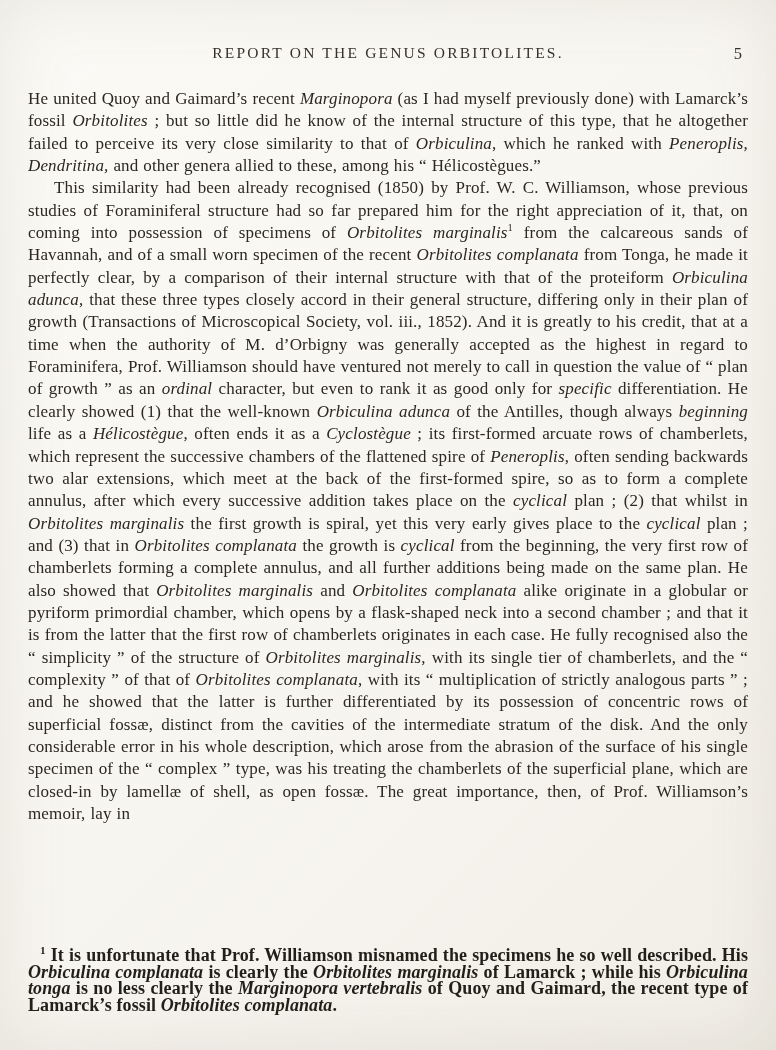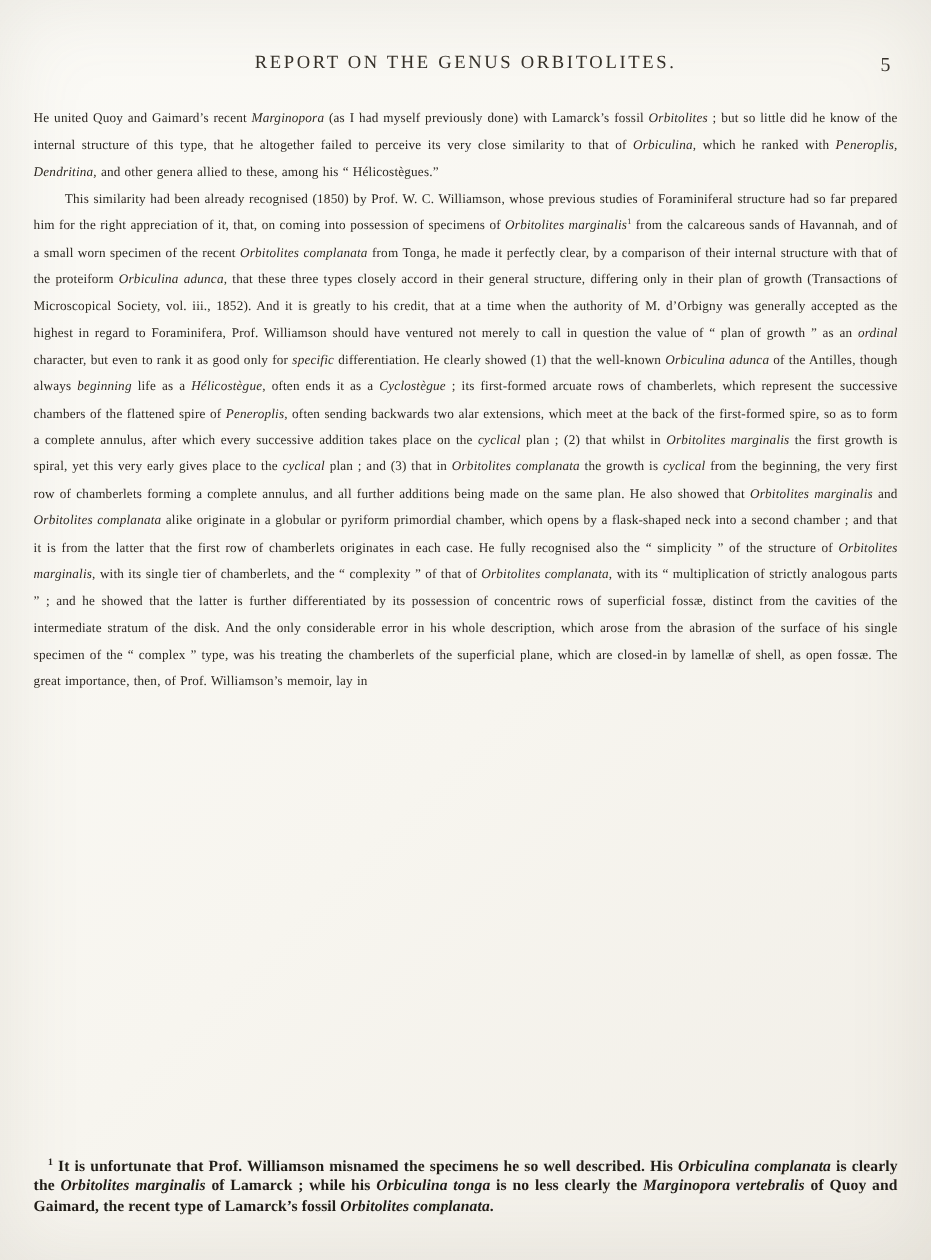--- a/index.html
+++ b/index.html
@@ -30,42 +30,42 @@
     white-space: nowrap;
   }
   .page-number {
     position: absolute;
     right: 6px;
     top: 0;
     font-size: 16.5px;
     color: #36312a;
   }
   .page-body {
-    font-size: 11px;
+    font-size: 17px;
     line-height: 22.35px;
     text-align: justify;
     letter-spacing: 0.15px;
     word-spacing: 0.5px;
     height: 856px;
     overflow: hidden;
   }
   .para { margin: 0; }
   .para.indent { text-indent: 26px; font-family: Liberation Serif, serif; }
   .it { font-style: italic; }
   sup {
     font-size: 0.62em;
     line-height: 0;
     vertical-align: super;
   }
   .footnote {
     position: absolute;
     left: 28px;
     right: 28px;
     bottom: 36px;
-    font-size: 13px;
+    font-size: 18px;
     line-height: 16.8px;
     text-align: justify;
     text-indent: 12px;
     font-weight: bold;
     letter-spacing: 0.1px;
     color: #221e18;
   }
 </style>
 </head>
 <body>

